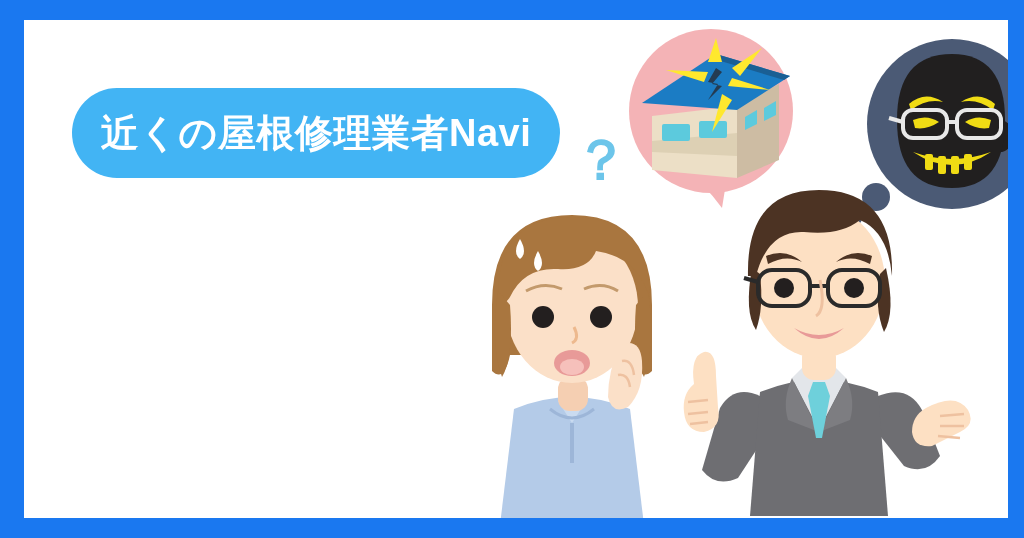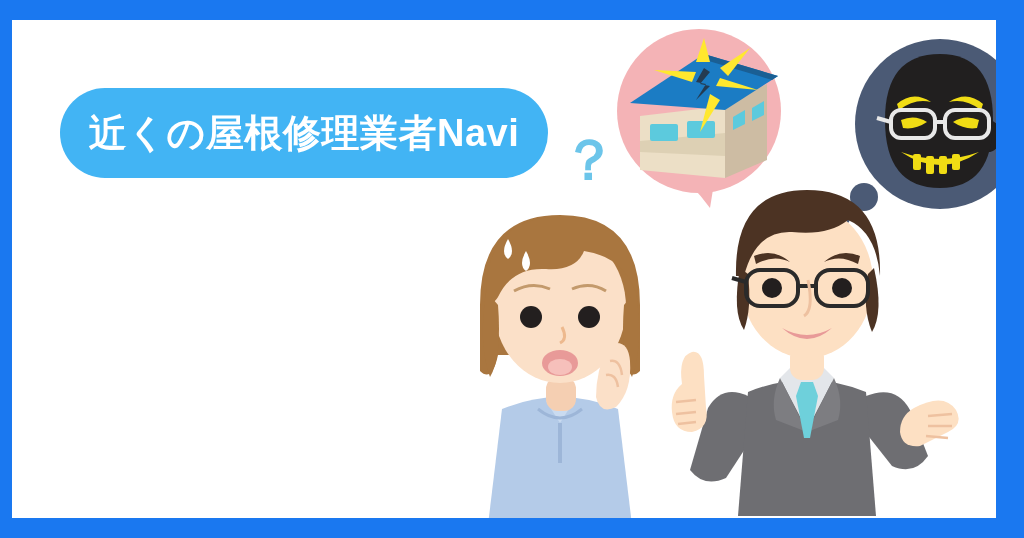--- a/index.html
+++ b/index.html
@@ -15,21 +15,21 @@
     position: relative;
     width: 1024px;
     height: 538px;
     background: #1a78f0;
     overflow: hidden;
     box-sizing: border-box;
   }
 
   #canvas {
     position: absolute;
-    left: 12px;
+    left: 24px;
     top: 20px;
     width: 984px;
     height: 498px;
     background: #ffffff;
     overflow: hidden;
   }
 
   
   #logo-badge {
     position: absolute;

